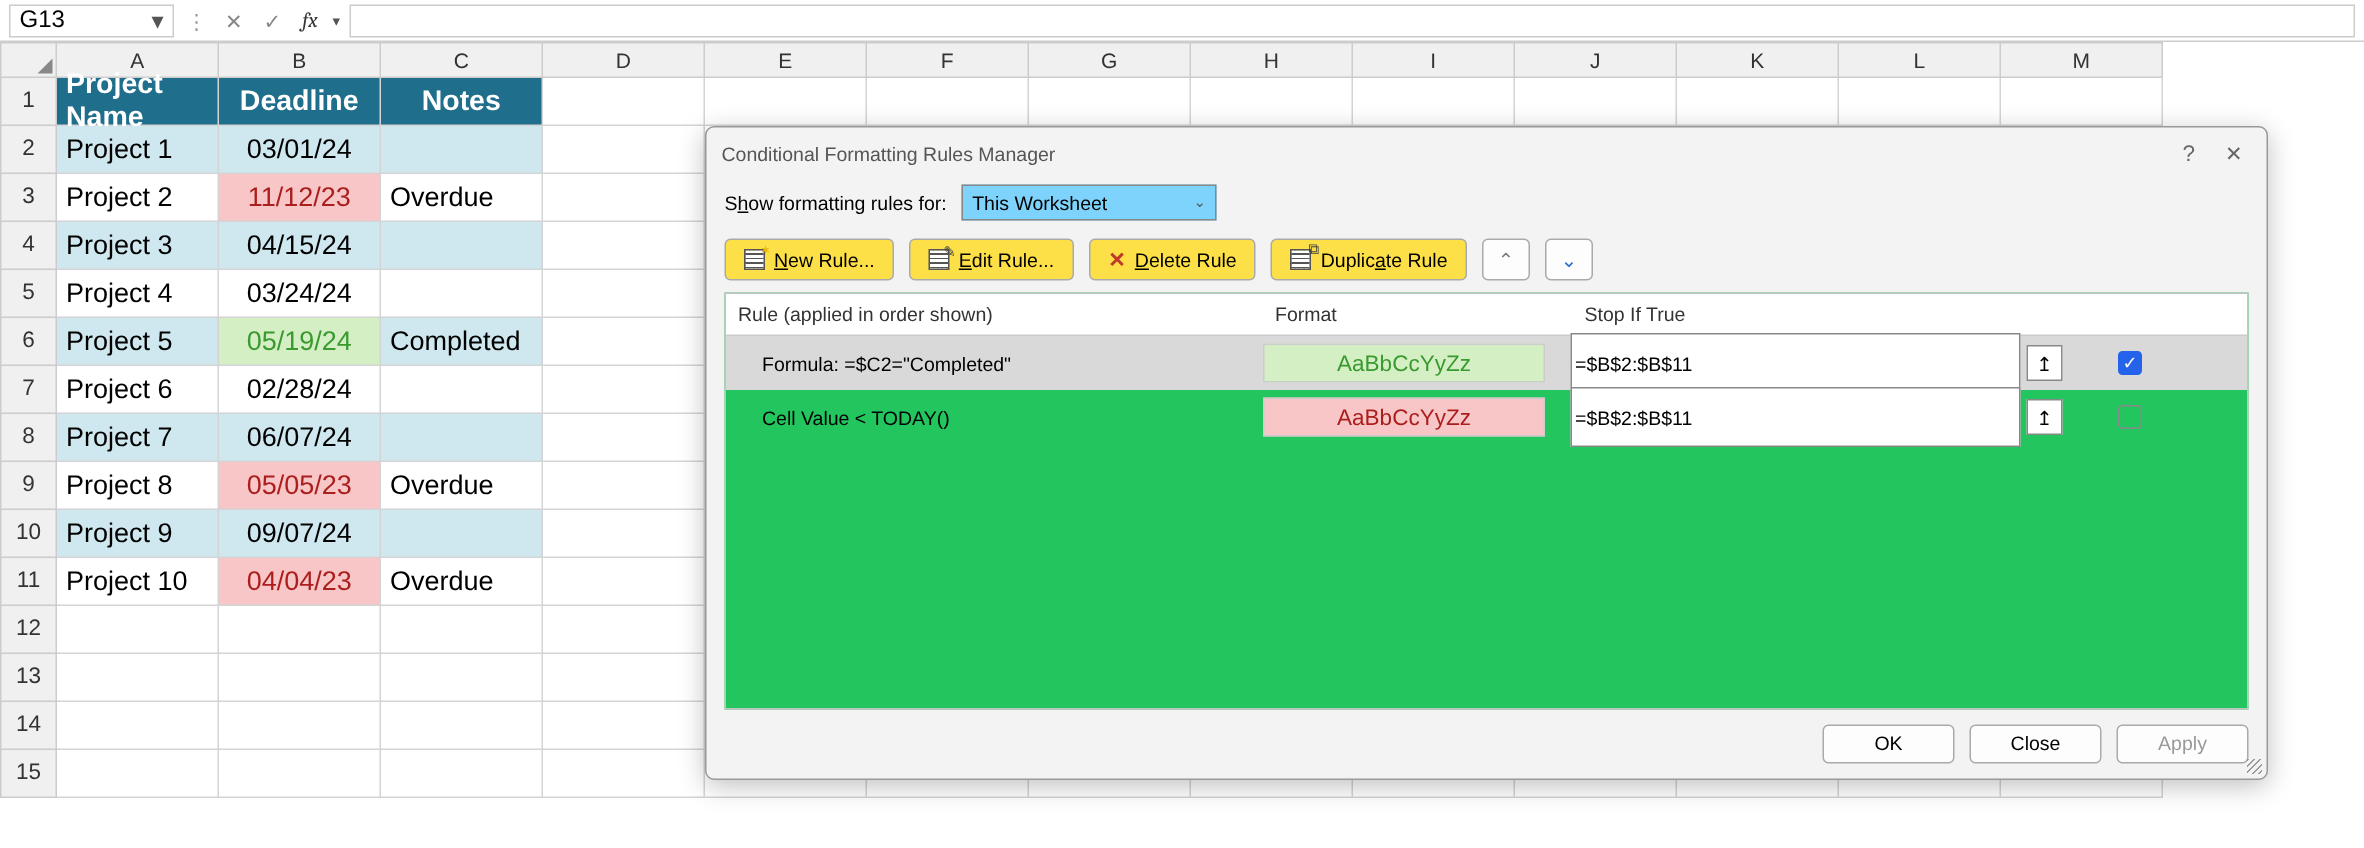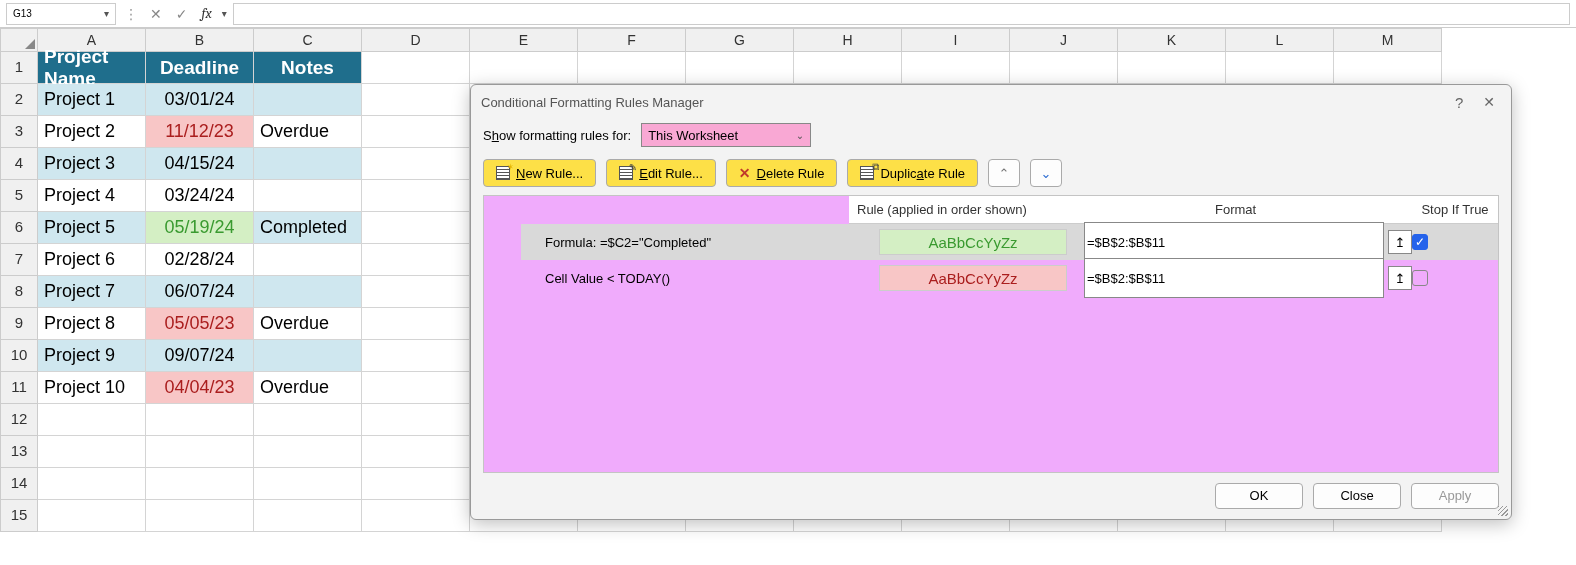--- a/index.html
+++ b/index.html
@@ -1,21 +1,21 @@
 <!DOCTYPE html>
 <html><head>
 <meta charset="utf-8">
 <style>
 * { box-sizing: border-box; margin: 0; padding: 0; font-family: "Segoe UI", Arial, sans-serif; }
 body { background: #fff; width: 1576px; height: 565px; position: relative; overflow: hidden; font-size: 14px; }
 
 
 .formula-bar { display: flex; align-items: center; height: 28px; border-bottom: 1px solid #ccc; background: #fff; padding-left: 6px; gap: 6px; }
 .name-box { display: flex; align-items: center; justify-content: space-between; width: 110px; height: 22px; border: 1px solid #ccc; padding: 0 6px; background: #fff; }
-.name-box span { font-size: 10px; }
+.name-box span { font-size: 16px; }
 .chev { font-size: 10px; color: #555; }
 .fb-sep { color: #999; font-size: 14px; padding: 0 2px; }
 .fb-ico { color: #888; font-size: 14px; padding: 0 4px; cursor: default; }
 .fx { font-style: italic; font-family: Cambria, serif; color: #333; }
 .fb-input { flex: 1; height: 22px; border: 1px solid #ccc; margin-right: 6px; padding: 0 6px; background: #fff; }
 
 
 .sheet { display: grid; grid-template-columns: 38px repeat(13, 108px); }
 .corner { background: #f0f0f0; border: 1px solid #ccc; height: 24px; position: relative; }
 .corner::after { content:""; position:absolute; right:2px; bottom:2px; width:0; height:0; border-right:10px solid #888; border-top:10px solid transparent; }
@@ -30,31 +30,31 @@
 .selcell { outline: 2px solid #1a7f37; outline-offset: -2px; }
 
 
 .dialog { position: absolute; left: 470px; top: 84px; width: 1042px; height: 436px; background: #f3f3f3; border: 1px solid #999; border-radius: 6px; box-shadow: 0 4px 18px rgba(0,0,0,0.25); display:flex; flex-direction:column; font-size: 13px; }
 .titlebar { display:flex; align-items:center; height: 34px; padding: 0 10px; color:#555; }
 .titlebar .ttl { flex:1; }
 .titlebar .help { font-size: 15px; color:#666; padding: 0 14px; cursor:pointer; }
 .titlebar .close { font-size: 14px; color:#666; padding: 0 6px; cursor:pointer; }
 .top-row { display:flex; align-items:center; gap: 10px; padding: 4px 12px 8px; }
 .top-row label u { text-decoration: underline; }
-.combo { display:flex; align-items:center; justify-content:space-between; width: 170px; height: 24px; border: 1px solid #888; background:#f9a8d4; padding: 0 6px; }
+.combo { display:flex; align-items:center; justify-content:space-between; width: 170px; height: 24px; border: 1px solid #888; background:#7dd3fc; padding: 0 6px; }
 .toolbar { display:flex; align-items:center; gap: 10px; padding: 4px 12px; }
 .btn { display:flex; align-items:center; gap:6px; height: 28px; padding: 0 12px; border: 1px solid #aaa; border-radius: 4px; background: #fde047; cursor:pointer; }
 .ico-grid { display:inline-block; width:14px; height:14px; background: repeating-linear-gradient(#fff,#fff 2px,#555 2px,#555 3px), repeating-linear-gradient(90deg,#fff,#fff 2px,#555 2px,#555 3px); border:1px solid #555; position:relative; }
 .ico-grid.new::after { content:"✶"; position:absolute; right:-5px; top:-5px; color:#e6b400; font-size:9px; }
 .ico-grid.edit::after { content:"✎"; position:absolute; right:-5px; top:-5px; color:#444; font-size:10px; }
 .ico-grid.dup::after { content:"⧉"; position:absolute; right:-6px; top:-6px; color:#444; font-size:10px; }
 .delx { color:#c0392b; font-weight:bold; font-size:14px; }
 .navbtn { width:32px; height:28px; border:1px solid #aaa; border-radius:4px; background:#fdfdfd; display:flex; align-items:center; justify-content:center; color:#777; }
 .navbtn.active { color:#2b6bd1; }
-.rules-panel { margin: 4px 12px 0; background:#f0abfc; border:1px solid #c4c4c4; flex:1; display:flex; flex-direction:column; overflow:hidden;align-items:flex-end; }
+.rules-panel { margin: 4px 12px 0; background:#22c55e; border:1px solid #c4c4c4; flex:1; display:flex; flex-direction:column; overflow:hidden; }
 .rules-hdr { display:flex; background:#fff; border-bottom:1px solid #ccc; height:28px; align-items:center; font-size:13px; color:#333; }
 .rules-hdr > div { padding: 0 8px; }
 .c-rule { width: 358px; }
 .c-fmt { width: 205px; }
 .c-app { flex: 1; }
 .c-stop { width: 86px; text-align:center; }
 .rule-row { display:flex; align-items:center; height: 36px; }
 .rule-row.sel { background:#d9d9d9; }
 .rule-row .c-rule { padding-left: 24px; }
 .fmt-chip { width: 188px; height: 26px; border:1px solid #ccc; display:flex; align-items:center; justify-content:center; font-size:15px; }

